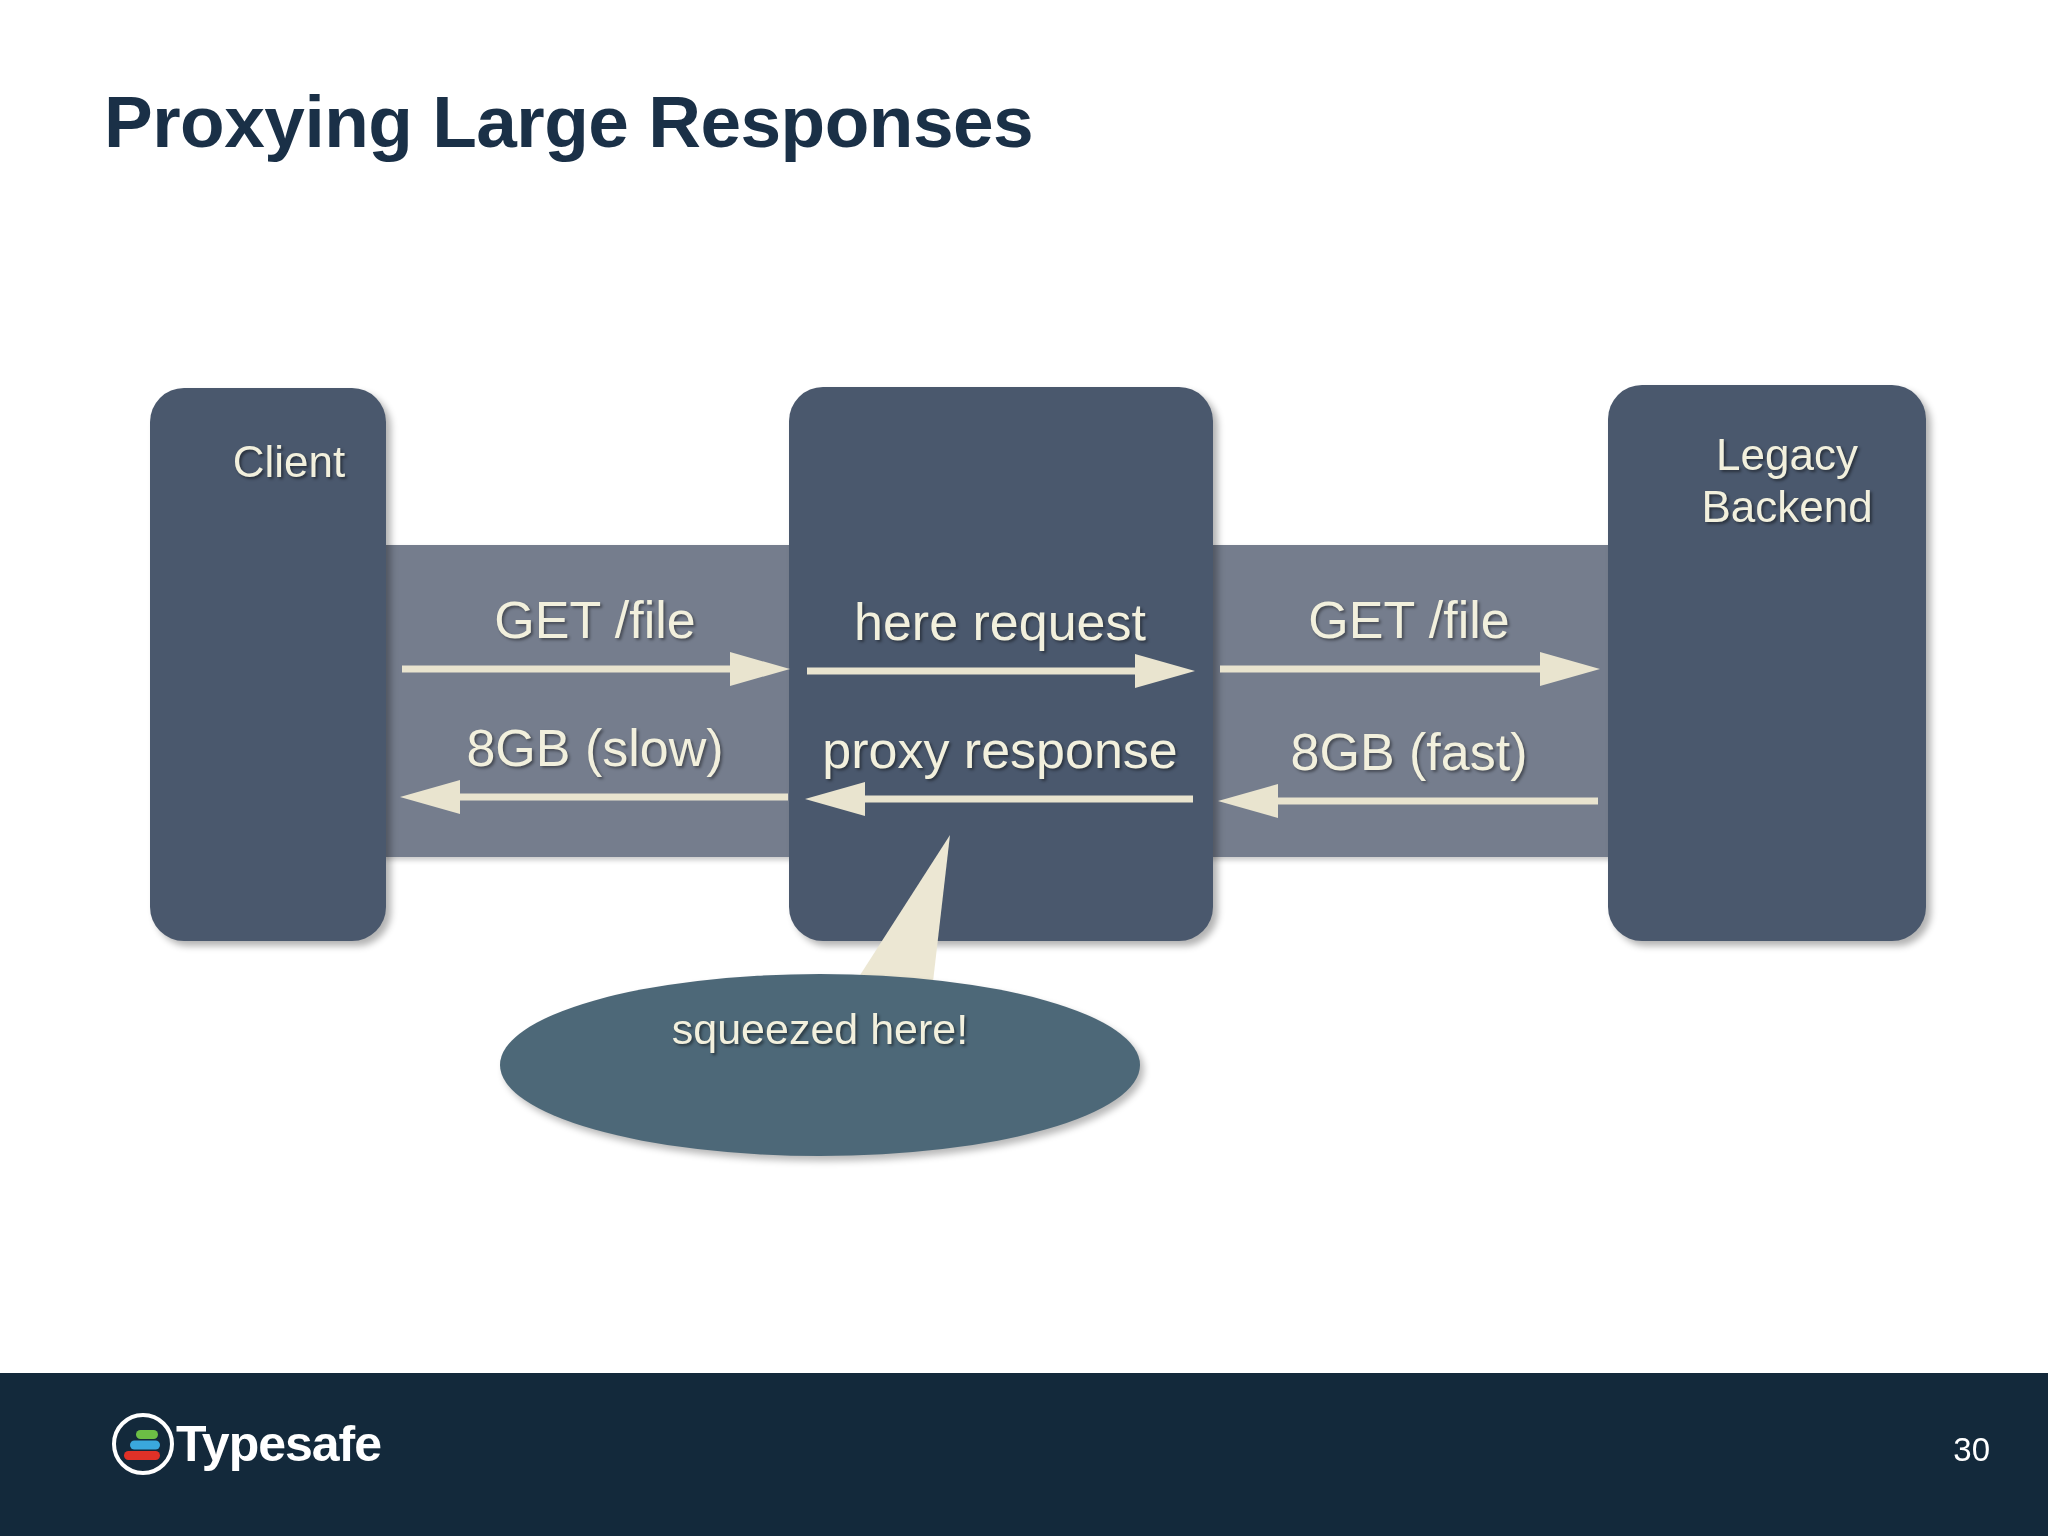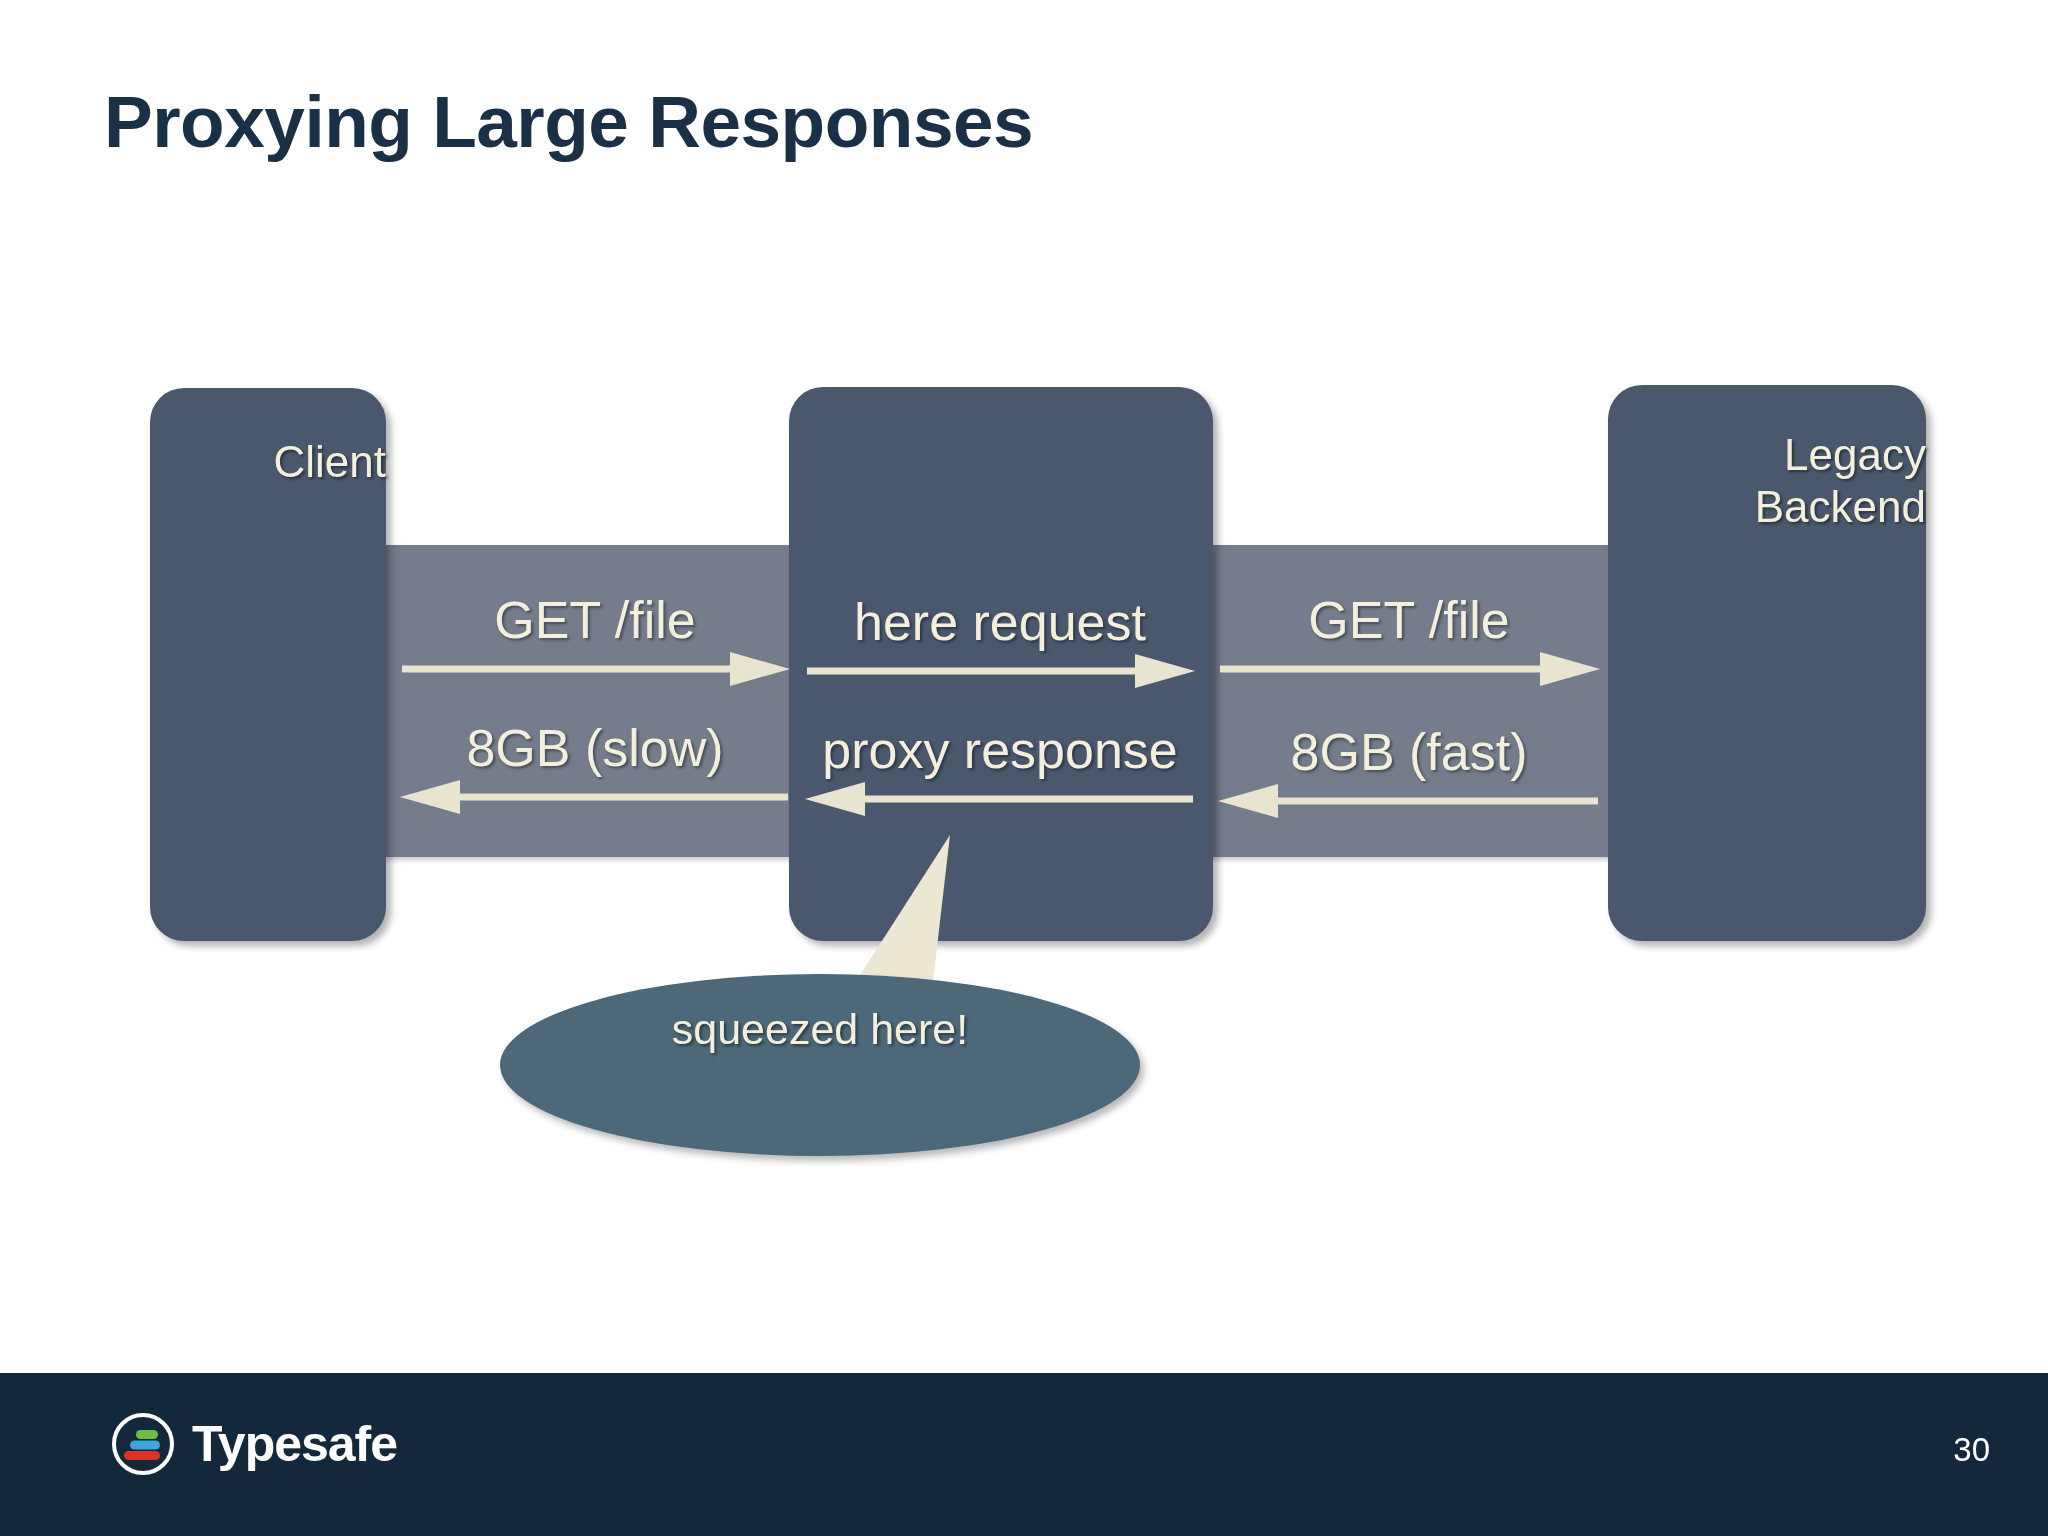--- a/index.html
+++ b/index.html
@@ -90,21 +90,21 @@
     height: 556px;
   }
 
   .node-label {
     position: absolute;
     left: 0;
     right: 0;
     color: #f2f0dd;
     font-size: 44px;
     line-height: 1.18;
-    text-align: right;
+    text-align: center;
     text-shadow: 2px 2px 3px rgba(0,0,0,0.45);
   }
   #node-client .node-label {
     top: 48px;
     padding-left: 42px;
   }
   #node-new-backend .node-label {
     top: 48px;
     padding-left: 44px;
   }
@@ -182,21 +182,21 @@
     width: 2048px;
     height: 163px;
     background: #13293b;
   }
   #brand {
     position: absolute;
     left: 110px;
     top: 38px;
     display: flex;
     align-items: center;
-    gap: 16px;
+    gap: 0;
   }
   #brand-mark {
     width: 66px;
     height: 66px;
     flex: 0 0 auto;
   }
   #brand-name {
     color: #ffffff;
     font-size: 50px;
     font-weight: bold;

